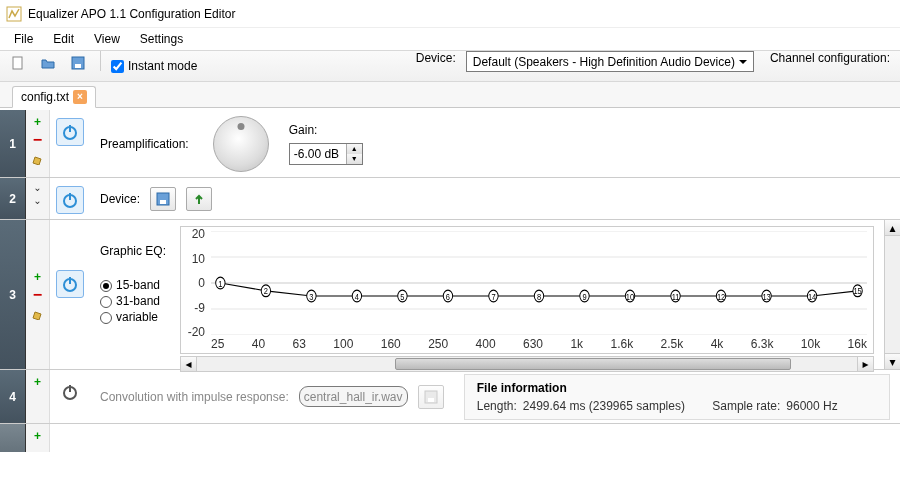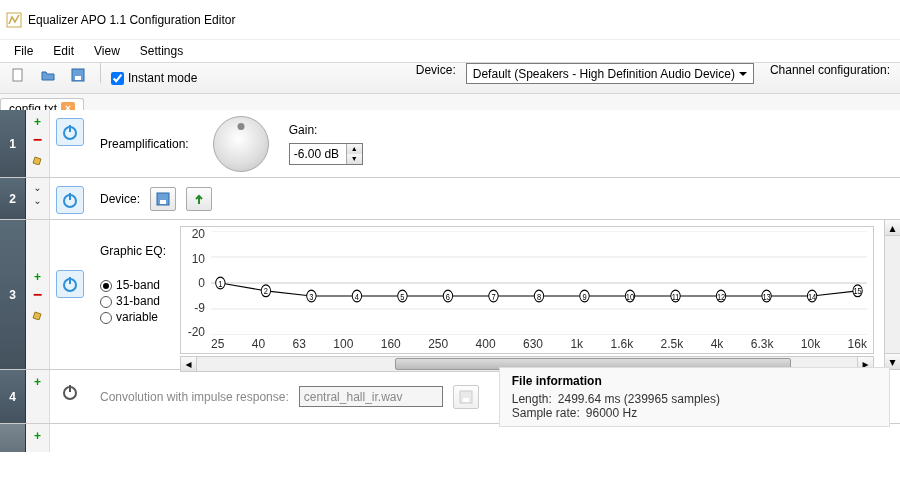--- a/index.html
+++ b/index.html
@@ -1,35 +1,35 @@
 <!DOCTYPE html>
 <html><head>
 <meta charset="utf-8">
 <style>
 * { box-sizing: border-box; margin: 0; padding: 0; font-family: "Segoe UI", Tahoma, sans-serif; font-size: 12px; }
 body { background: #fff; width: 900px; height: 500px; overflow: hidden; position: relative; }
 
-.titlebar { height: 40px; display: flex; align-items: center; padding: 0 6px; background: #fff; border-bottom: 1px solid #eee; }
+.titlebar { height: 28px; display: flex; align-items: center; padding: 0 6px; background: #fff; border-bottom: 1px solid #eee; }
 .titlebar .appicon { width: 16px; height: 16px; margin-right: 6px; }
 .titlebar .title { font-size: 12px; color: #000; }
 
 .menubar { height: 22px; display: flex; align-items: center; gap: 0; padding: 0 4px; }
 .menubar .mitem { padding: 2px 10px; cursor: default; }
 
 .toolbar { height: 32px; border-top: 1px solid #d8d8d8; border-bottom: 1px solid #d8d8d8; background: linear-gradient(#fafafa,#f0f0f0); display: flex; padding: 0 6px; gap: 6px; }
 .tbbtn { width: 24px; height: 24px; border: 1px solid transparent; border-radius: 2px; display: flex; align-items: center; justify-content: center; }
 .sep { width: 1px; height: 20px; background: #ccc; margin: 0 4px; }
 .chk { display: flex; align-items: center; gap: 4px; }
 .chk input { width: 13px; height: 13px; }
 .toolbar .spacer { flex: 1; }
 .devlabel { margin-right: 4px; }
 .combo { border: 1px solid #7a7a7a; background: #fff; height: 21px; display: flex; align-items: center; padding: 0 18px 0 6px; position: relative; min-width: 280px; }
 .combo::after { content: ""; position: absolute; right: 6px; top: 50%; margin-top: -2px; border: 4px solid transparent; border-top-color: #000; }
 
-.tabbar { height: 26px; display: flex; align-items: flex-end; padding-left: 0; border-bottom: 1px solid #c8c8c8; background: #f7f7f7; }
+.tabbar { height: 26px; display: flex; align-items: flex-end; padding-left: 12px; border-bottom: 1px solid #c8c8c8; background: #f7f7f7; }
 .tab { border: 1px solid #c8c8c8; border-bottom: 1px solid #fff; background: #fff; padding: 3px 8px; border-radius: 3px 3px 0 0; display: flex; align-items: center; gap: 4px; position: relative; top: 1px; }
 .tab .close { width: 14px; height: 14px; background: #f6a45a; border-radius: 2px; display: flex; align-items: center; justify-content: center; color: #fff; font-weight: bold; font-size: 10px; line-height: 1; }
 
 .rows { position: absolute; top: 110px; left: 0; right: 0; bottom: 0; overflow: hidden; }
 .row { display: flex; border-bottom: 1px solid #ccc; background: #fff; }
 .numcol { width: 26px; background: linear-gradient(#5a6b78,#44525e); color: #fff; display: flex; align-items: center; justify-content: center; font-weight: bold; border-right: 1px solid #333; }
 .opscol { width: 24px; display: flex; flex-direction: column; align-items: center; padding: 4px 0; gap: 2px; background: #f4f4f4; border-right: 1px solid #ddd; }
 .opbtn { width: 16px; height: 16px; display: flex; align-items: center; justify-content: center; font-weight: bold; }
 .plus { color: #090; }
 .minus { color: #c00; font-size: 16px; line-height: 10px; }
@@ -339,21 +339,21 @@
     <div class="pwrcol">
       <div class="pwrbtn">
         <svg viewBox="0 0 18 18">
             <circle cx="9" cy="10" r="6" fill="none" stroke="#555" stroke-width="2"></circle>
             <line x1="9" y1="2" x2="9" y2="9" stroke="#555" stroke-width="2"></line>
           </svg>
       </div>
     </div>
     <div class="content">
       <span class="disabled">Convolution with impulse response:</span>
-      <input class="textinput disabled" style="width: 144px; color: rgb(136, 136, 136); background: rgb(245, 245, 245);" disabled="" value="central_hall_ir.wav">
+      <input class="textinput disabled" style="width: 109px; color: rgb(136, 136, 136); background: rgb(245, 245, 245); border-radius: 9px;" disabled="" value="central_hall_ir.wav">
       <div class="filebtn" style="opacity:.6">
           <svg width="14" height="14">
             <rect x="1" y="1" width="12" height="12" fill="#ddd" stroke="#aaa"></rect>
             <rect x="4" y="8" width="6" height="4" fill="#fff"></rect>
           </svg>
         </div>
       <div class="fileinfo">
         <div class="hdr">File information</div>
         <span class="kv"><span class="k">Length:</span><span>2499.64 ms (239965 samples)</span></span>
         <span class="kv"><span class="k">Sample rate:</span><span>96000 Hz</span></span>

